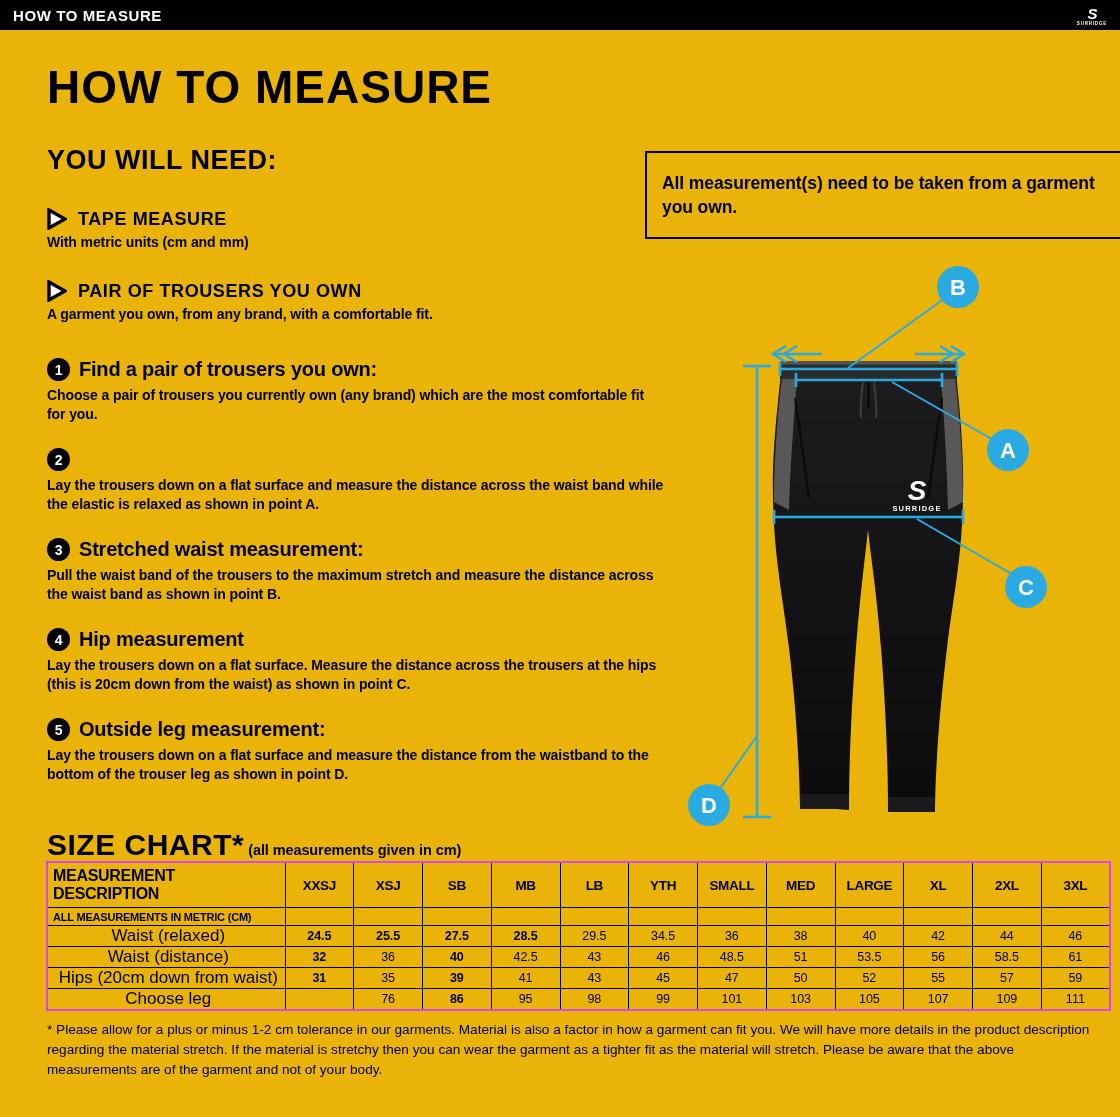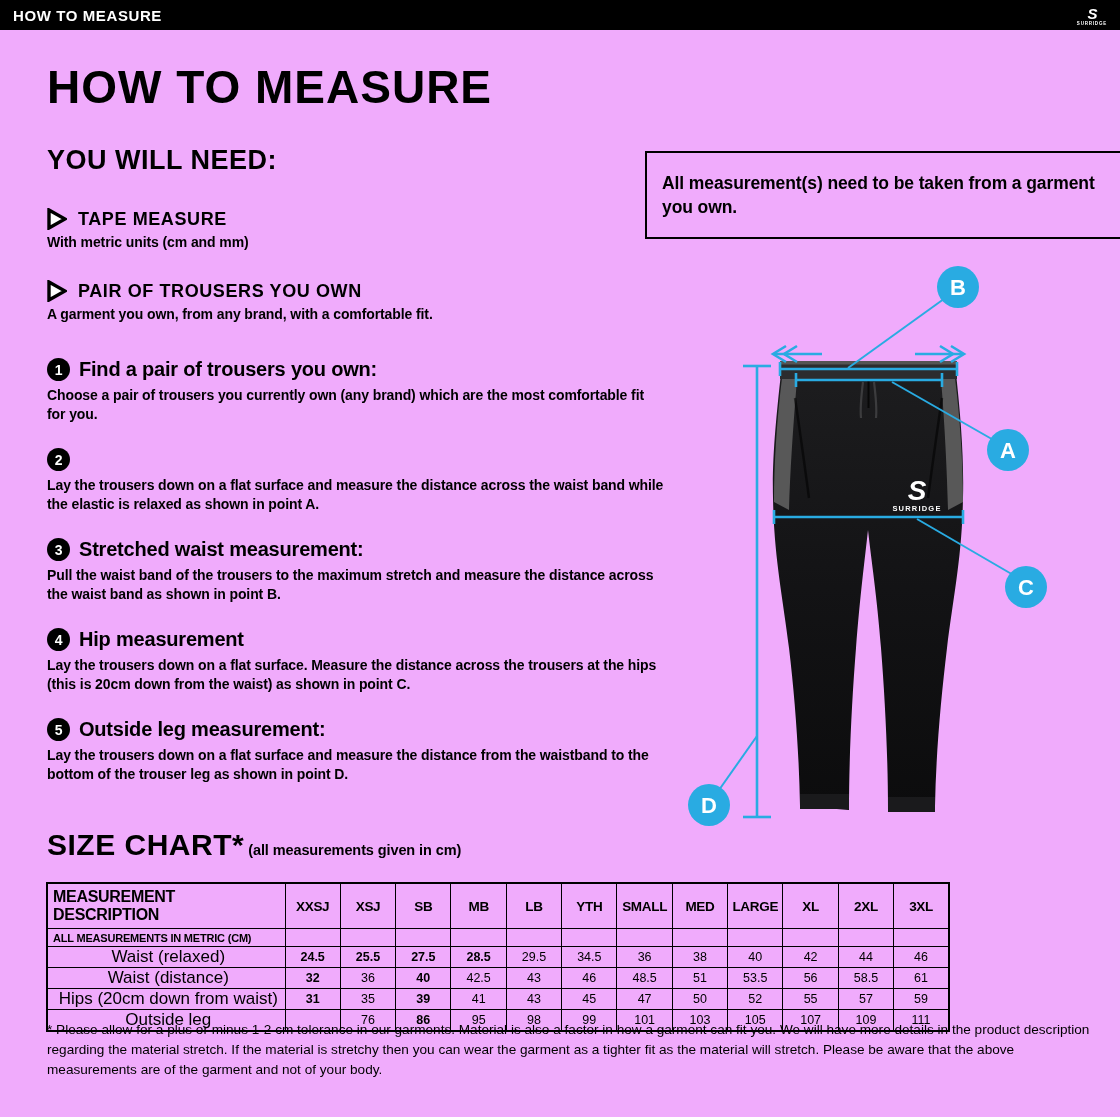--- a/index.html
+++ b/index.html
@@ -1,18 +1,18 @@
 <!DOCTYPE html>
 <html><head>
 <meta charset="utf-8">
 <style>
   * { margin:0; padding:0; box-sizing:border-box; }
   html,body { background:#fff; }
   .page {
-    position:relative; width:1120px; height:1117px; background:#f0abfc;
+    position:relative; width:1120px; height:1117px; background:#eab308;
     font-family:"Liberation Sans", sans-serif; color:#000; overflow:hidden;
   }
   
   .topbar {
     position:absolute; top:0; left:0; width:1120px; height:30px; background:#000;
     display:flex; align-items:center; justify-content:space-between; padding:0 13px;
   }
   .topbar-title { color:#fff; font-size:15px; font-weight:bold; letter-spacing:.6px; }
   .brand { display:flex; flex-direction:column; align-items:center; line-height:1; padding-top:3px; }
   .brand-s { color:#fff; font-size:15px; font-weight:bold; font-style:italic; letter-spacing:-1px; }
@@ -40,22 +40,22 @@
     display:flex; align-items:center; justify-content:center; font-size:14px; font-weight:800;
   }
   .step-body { font-size:14px; font-weight:700; line-height:1.36; margin-top:5px; letter-spacing:-.1px; }
   
   .diagram { position:absolute; left:685px; top:258px; width:400px; height:600px; }
   .diagram svg { overflow:visible; }
   
   .size-heading { position:absolute; left:47px; top:828px; font-size:30px; font-weight:800; letter-spacing:.5px; }
   .size-sub { font-size:14.5px; font-weight:800; letter-spacing:-.1px; margin-left:4px; }
   table.size-chart {
-    position:absolute; left:46px; top:882px; width:904px;
-    border-collapse:collapse; border:2px solid #000000; table-layout:fixed;
+    position:absolute; left:46px; top:861px; width:1065px;
+    border-collapse:collapse; border:2px solid #d946ef; table-layout:fixed;
   }
   .size-chart th, .size-chart td { border:1px solid #000; }
   .size-chart th { font-size:13.5px; font-weight:800; text-align:center; padding:4px 1px; letter-spacing:-.3px; }
   .size-chart th.col-desc { font-size:16px; text-align:left; padding-left:5px; width:238px; }
   .size-chart td { font-size:12.5px; text-align:center; height:18px; padding:0 1px; }
   .size-chart td.sub-label { font-size:11px; font-weight:800; text-align:left; padding-left:5px; height:15px; letter-spacing:-.2px;margin-top:40px; }
   .size-chart td.row-label { font-size:17px; text-align:center; padding-left:5px; font-weight:400; }
   .size-chart td.bold-val { font-weight:bold; }
   
   .footnote { position:absolute; left:47px; top:1020px; width:1045px; font-size:13.6px; font-weight:400; line-height:1.48; }
@@ -308,21 +308,21 @@
           <td>43</td>
           <td>45</td>
           <td>47</td>
           <td>50</td>
           <td>52</td>
           <td>55</td>
           <td>57</td>
           <td>59</td>
         </tr>
         <tr>
-          <td class="row-label">Outside leg</td>
+          <td class="row-label">Choose leg</td>
           <td></td>
           <td>76</td>
           <td class="bold-val">86</td>
           <td>95</td>
           <td>98</td>
           <td>99</td>
           <td>101</td>
           <td>103</td>
           <td>105</td>
           <td>107</td>

